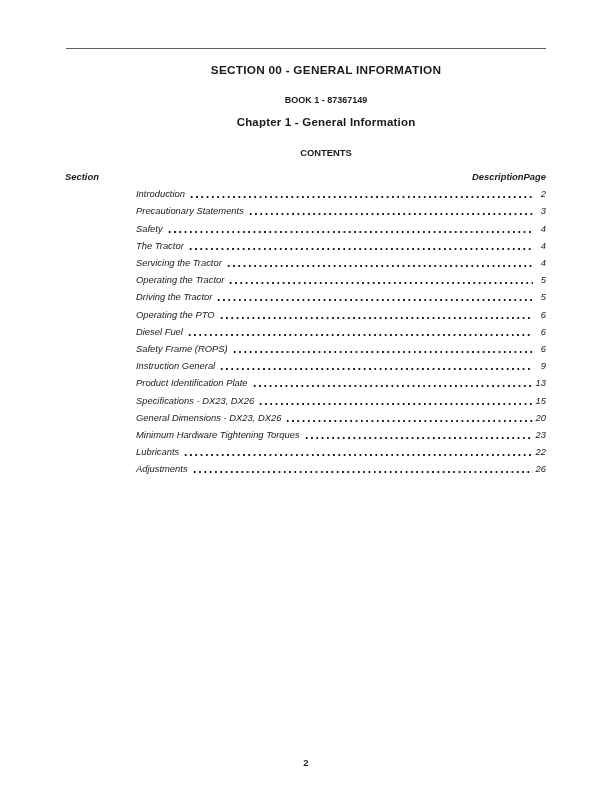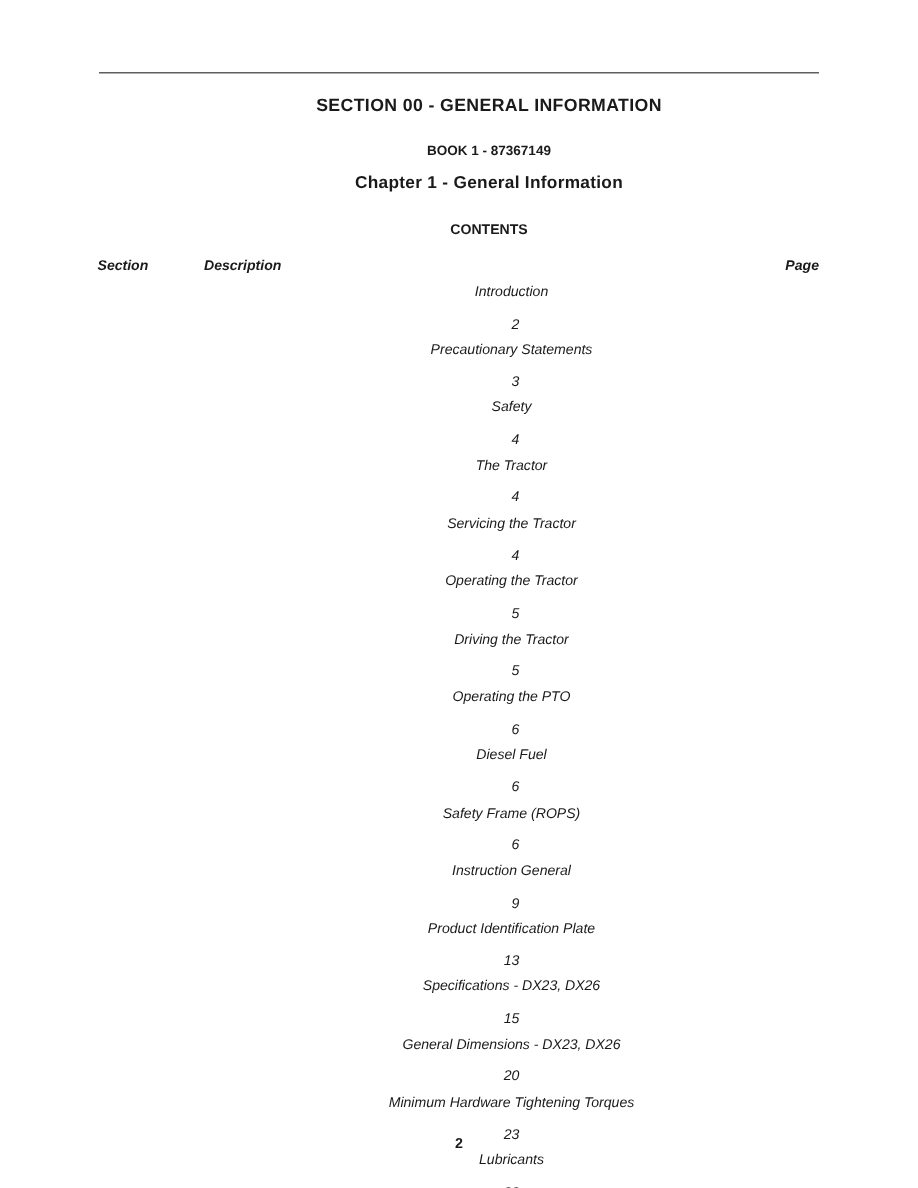--- a/index.html
+++ b/index.html
@@ -42,27 +42,26 @@
     font-size: 9.4px;
     line-height: 17.2px;
     font-style: italic;
   }
   .toc-head {
     display: flex;
     font-weight: bold;
     align-items: baseline;
   }
   .col-sec  { width: 71px; }
-  .col-desc { flex: 1; }
+  .col-desc { flex: 1; text-align: right; }
   .col-page { text-align: right; }
   .toc-rows { margin-left: 71px; }
   .toc-row {
     display: flex;
     align-items: center;
-    flex-direction: column;
   }
   .row-label { white-space: nowrap; }
   .leader {
     flex: 1;
     align-self: flex-end;
     height: 2px;
     margin: 0 3px 4.2px 4px;
     background-image: radial-gradient(circle, #1a1a1a 0.7px, rgba(0,0,0,0) 1px);
     background-size: 5.3px 2px;
     background-position: 0 50%;

